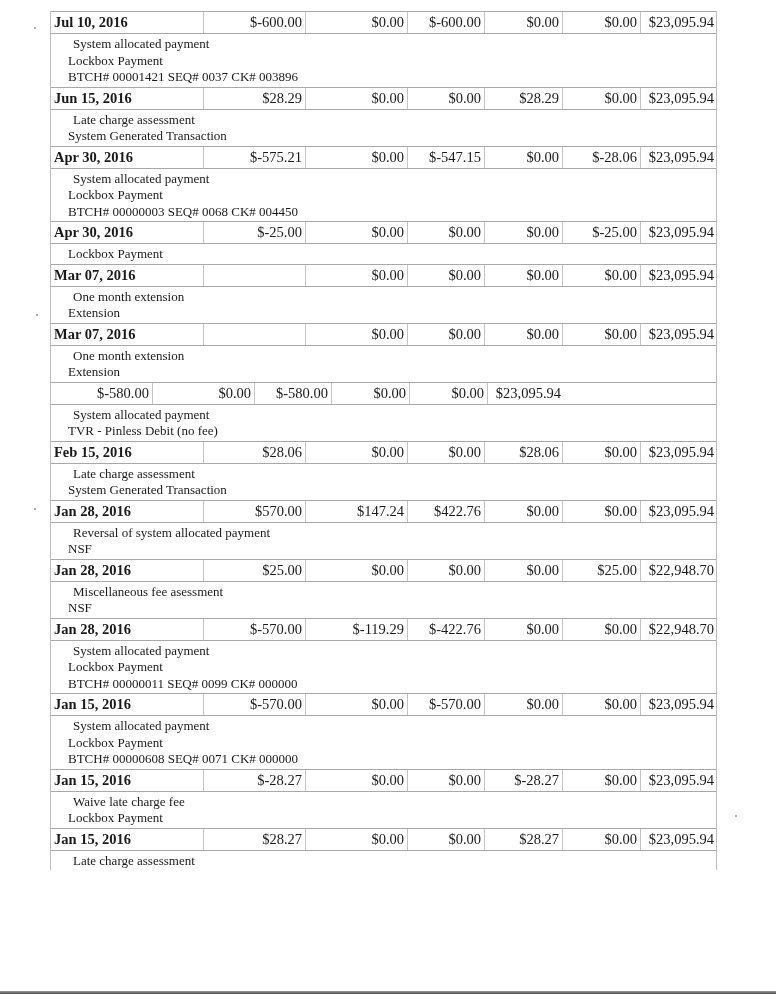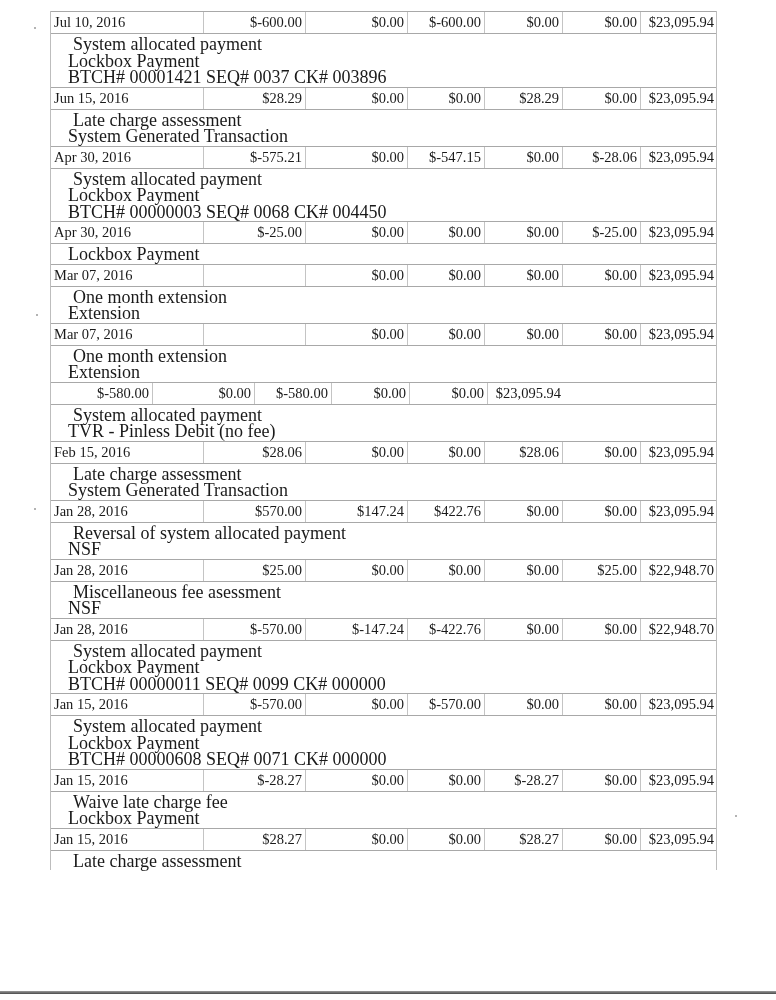--- a/index.html
+++ b/index.html
@@ -19,29 +19,29 @@
   .row {
     display: flex; height: 23px; align-items: center;
     border-top: 1px solid #a8a8a8; border-bottom: 1px solid #a8a8a8;
     box-sizing: border-box; font-size: 14.5px;
   }
   .cell {
     height: 100%; box-sizing: border-box; display: flex; align-items: center;
     border-right: 1px solid #c4c4c4; white-space: nowrap;
   }
   .cell:last-child { border-right: none; }
-  .c-date { width: 153px; padding-left: 3px; }
+  .c-date { width: 153px; padding-left: 3px; font-weight: bold; }
   .c-amt  { width: 102px; justify-content: flex-end; padding-right: 3px; }
   .c-b    { width: 102px; justify-content: flex-end; padding-right: 3px; }
   .c-c    { width: 77px;  justify-content: flex-end; padding-right: 3px; }
   .c-d    { width: 78px;  justify-content: flex-end; padding-right: 3px; }
   .c-e    { width: 78px;  justify-content: flex-end; padding-right: 3px; }
   .c-f    { width: 75px;  justify-content: flex-end; padding-right: 2px; }
   .desc {
-    padding: 2px 0 1px 17px; font-size: 18px; line-height: 16.5px;
+    padding: 2px 0 1px 17px; font-size: 13px; line-height: 16.5px;
   }
   .desc .line { display: block; }
   .desc .line.first { padding-left: 5px; }
   .desc.last-open { border-bottom: none; }
   .speck { position: absolute; width: 2px; height: 2px; background: #9a9a9a; border-radius: 1px; }
 </style>
 </head>
 <body>
 
 <div class="ledger" id="ledger">
@@ -171,21 +171,21 @@
       <div class="cell c-e">$25.00</div>
       <div class="cell c-f">$22,948.70</div>
     </div>
     <div class="desc">
       <span class="line first">Miscellaneous fee asessment</span>
       <span class="line">NSF</span>
     </div>
     <div class="row">
       <div class="cell c-date">Jan 28, 2016</div>
       <div class="cell c-amt">$-570.00</div>
-      <div class="cell c-b">$-147.24</div>
+      <div class="cell c-b">$-119.29</div>
       <div class="cell c-c">$-422.76</div>
       <div class="cell c-d">$0.00</div>
       <div class="cell c-e">$0.00</div>
       <div class="cell c-f">$22,948.70</div>
     </div>
     <div class="desc">
       <span class="line first">System allocated payment</span>
       <span class="line">Lockbox Payment</span>
       <span class="line">BTCH# 00000011 SEQ# 0099 CK# 000000</span>
     </div>

